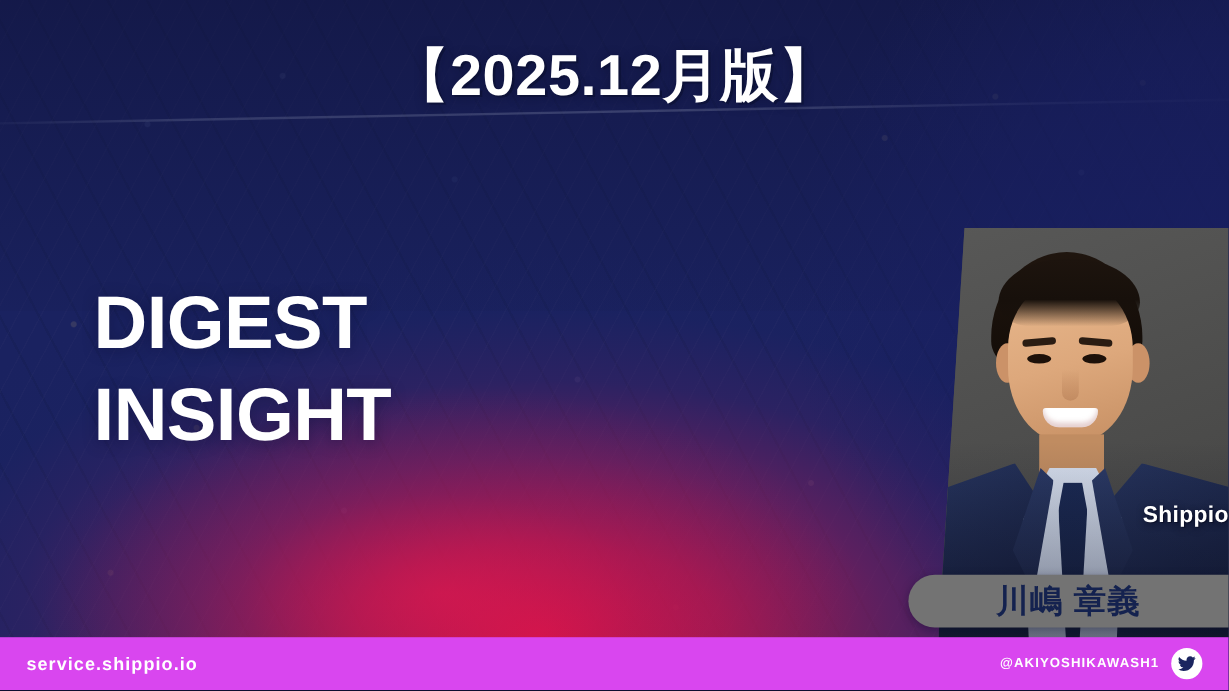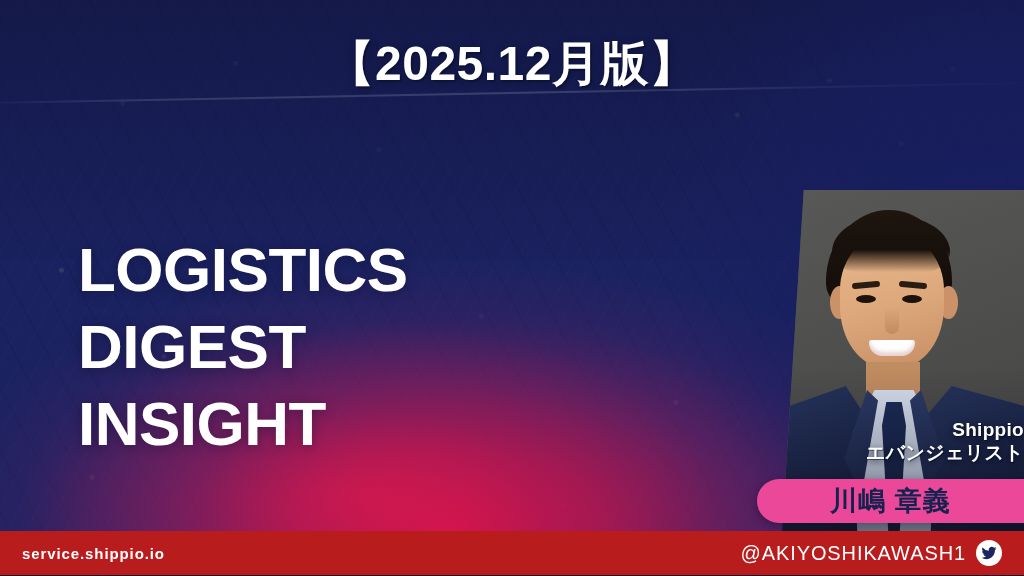--- a/index.html
+++ b/index.html
@@ -319,21 +319,21 @@
   .speaker-role .org { font-size: 19px; letter-spacing: .3px; }
   .speaker-role .role { font-size: 19px; letter-spacing: .3px; }
 
   .name-badge {
     position: absolute;
     left: 757px;
     top: 479px;
     width: 267px;
     height: 44px;
     z-index: 8;
-    background: #ec4899;
+    background: #737373;
     border-radius: 22px 0 0 22px;
     display: flex;
     align-items: center;
     justify-content: center;
     box-shadow: 0 2px 8px rgba(6,10,35,.35);
     text-align: right;
   }
   .name-badge .name {
     font-size: 27px;
     font-weight: 700;
@@ -341,42 +341,42 @@
     letter-spacing: 1px;
   }
 
   
   .footer {
     position: absolute;
     left: 0;
     right: 0;
     bottom: 0;
     height: 44px;
-    background: #b91c1c;
+    background: #d946ef;
     z-index: 9;
     display: flex;
     align-items: center;
     justify-content: space-between;
     padding: 0 22px;
     box-sizing: border-box;
   }
   .footer-url {
     font-size: 15px;
     font-weight: 700;
     color: #ffffff;
     letter-spacing: .9px;
   }
   .footer-right {
     display: flex;
     align-items: center;
     gap: 10px;
   }
   .footer-handle {
-    font-size: 20px;
-    font-weight: 400;
+    font-size: 11px;
+    font-weight: 700;
     color: #ffffff;
     letter-spacing: .9px;
   }
   .twitter-icon {
     width: 26px;
     height: 26px;
     border-radius: 50%;
     background: #ffffff;
     display: flex;
     align-items: center;
@@ -396,21 +396,20 @@
   <div class="bg-topshade"></div>
   <div class="bg-crimson"></div>
   <div class="bg-crimson2"></div>
   <div class="bg-rightnavy"></div>
 
   <div class="headline">
     <div class="kicker">【2025.12月版】</div>
   </div>
 
   <div class="wordmark">
-    <div class="wordmark-line">LOGISTICS</div>
     <div class="wordmark-line">DIGEST</div>
     <div class="wordmark-line">INSIGHT</div>
   </div>
 
   <div class="portrait-panel">
     <div class="portrait-bg"></div>
     <div class="ph-hair"></div>
     <div class="ph-ear-l"></div>
     <div class="ph-ear-r"></div>
     <div class="ph-face"></div>
@@ -426,21 +425,20 @@
     <div class="ph-jacket-r"></div>
     <div class="ph-shirt"></div>
     <div class="ph-lapel-l"></div>
     <div class="ph-lapel-r"></div>
     <div class="ph-tie"></div>
     <div class="portrait-shade"></div>
   </div>
 
   <div class="speaker-role">
     <div class="org">Shippio</div>
-    <div class="role">エバンジェリスト</div>
   </div>
 
   <div class="name-badge">
     <span class="name">川嶋 章義</span>
   </div>
 
   <div class="footer">
     <span class="footer-url">service.shippio.io</span>
     <div class="footer-right">
       <span class="footer-handle">@AKIYOSHIKAWASH1</span>

